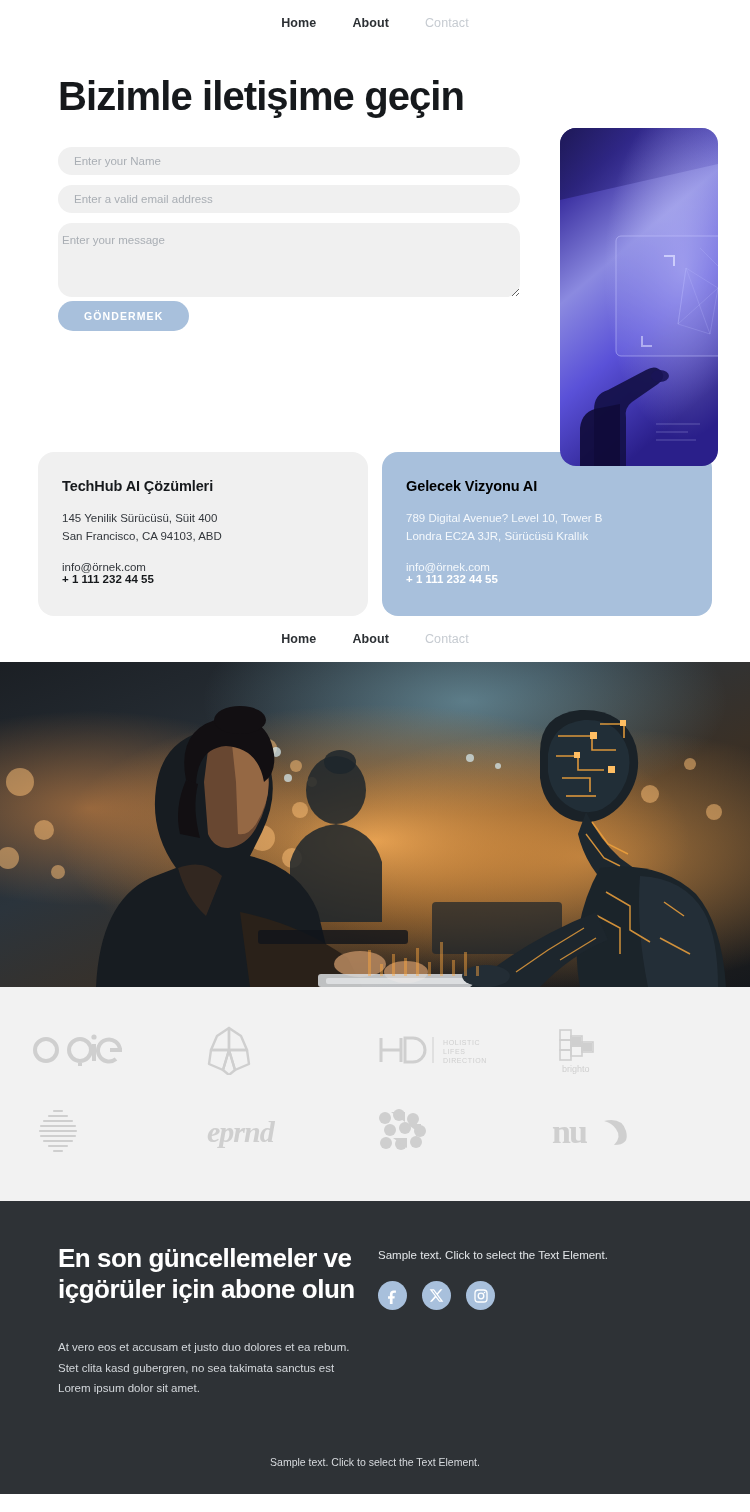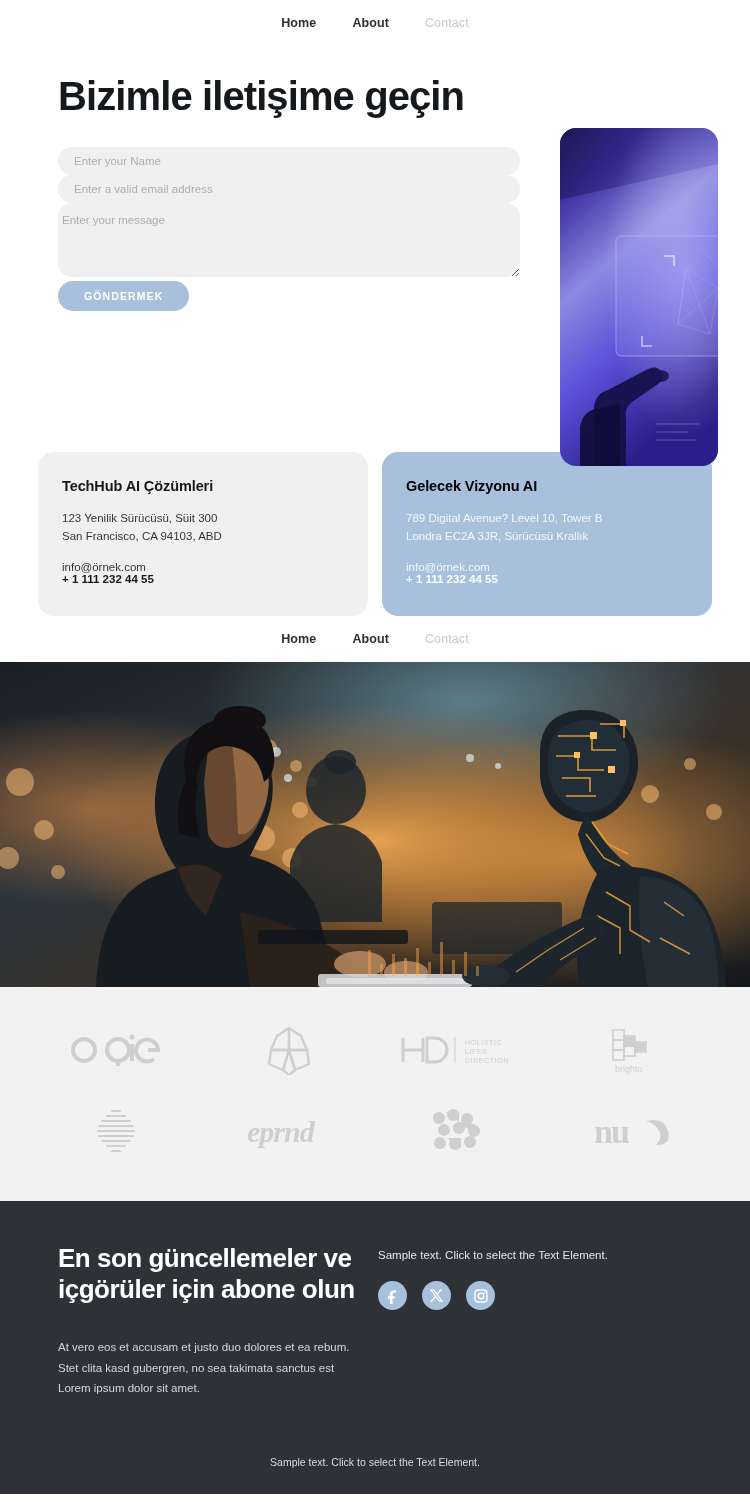--- a/index.html
+++ b/index.html
@@ -53,20 +53,21 @@
     display: block;
     width: 462px;
     height: 28px;
     border: none;
     border-radius: 20px;
     background: #f0f0f0;
     padding: 0 16px;
     font-family: "Liberation Sans", sans-serif;
     font-size: 11.5px;
     color: #4a4f55;
+    margin-bottom: 10px;
     outline: none;
   }
   .field::placeholder { color: #a9aeb4; }
   .field-area {
     display: block;
     width: 462px;
     height: 74px;
     border: none;
     border-radius: 14px;
     background: #f0f0f0;
@@ -153,21 +154,21 @@
   .logos {
     background: #f2f2f2;
     padding: 34px 30px 40px 30px;
     display: grid;
     grid-template-columns: repeat(4, 1fr);
     row-gap: 24px;
   }
   .logo-cell {
     display: flex;
     align-items: center;
-    justify-content: center;
+    justify-content: flex-start;
     height: 58px;
   }
   .logo-cell svg { display: block; }
 
   
   .footer {
     background: #2e3236;
     padding: 42px 58px 0 58px;
     display: flex;
     gap: 20px;
@@ -277,21 +278,21 @@
           <line x1="96" y1="304" x2="128" y2="304"></line>
           <line x1="96" y1="312" x2="136" y2="312"></line>
         </g>
       </svg>
     </div>
   </section>
 
   <section class="cards">
     <div class="card grey">
       <div class="card-title">TechHub AI Çözümleri</div>
-      <div class="card-line">123 Yenilik Sürücüsü, Süit 300</div>
+      <div class="card-line">145 Yenilik Sürücüsü, Süit 400</div>
       <div class="card-line">San Francisco, CA 94103, ABD</div>
       <div class="card-email">info@örnek.com</div>
       <div class="card-phone">+ 1 111 232 44 55</div>
     </div>
     <div class="card blue">
       <div class="card-title">Gelecek Vizyonu AI</div>
       <div class="card-line">789 Digital Avenue? Level 10, Tower B</div>
       <div class="card-line">Londra EC2A 3JR, Sürücüsü Krallık</div>
       <div class="card-email">info@örnek.com</div>
       <div class="card-phone">+ 1 111 232 44 55</div>

